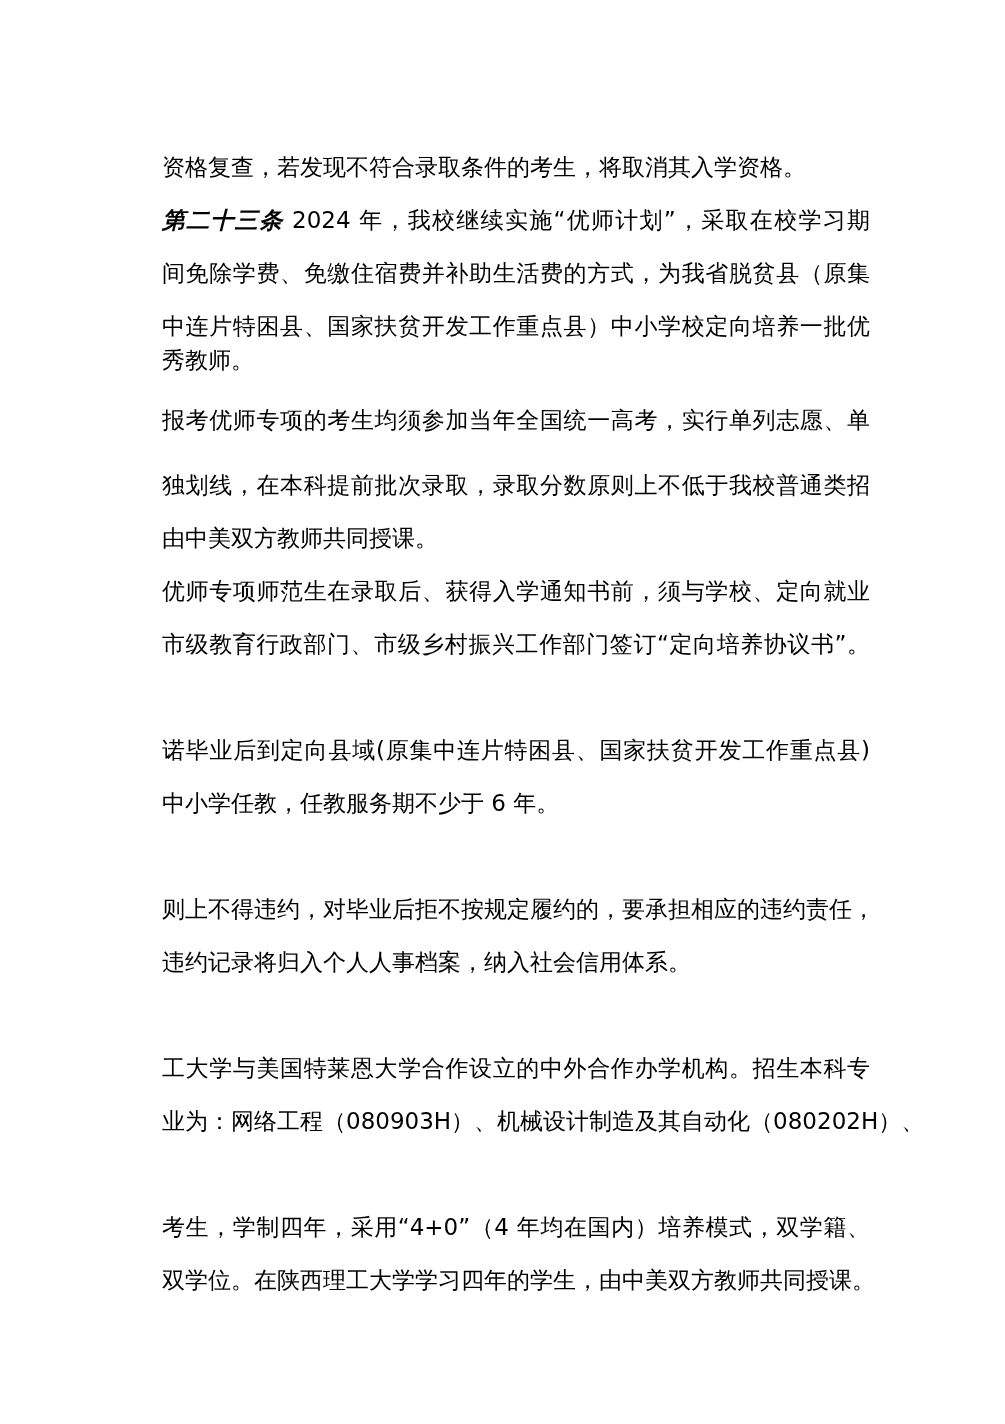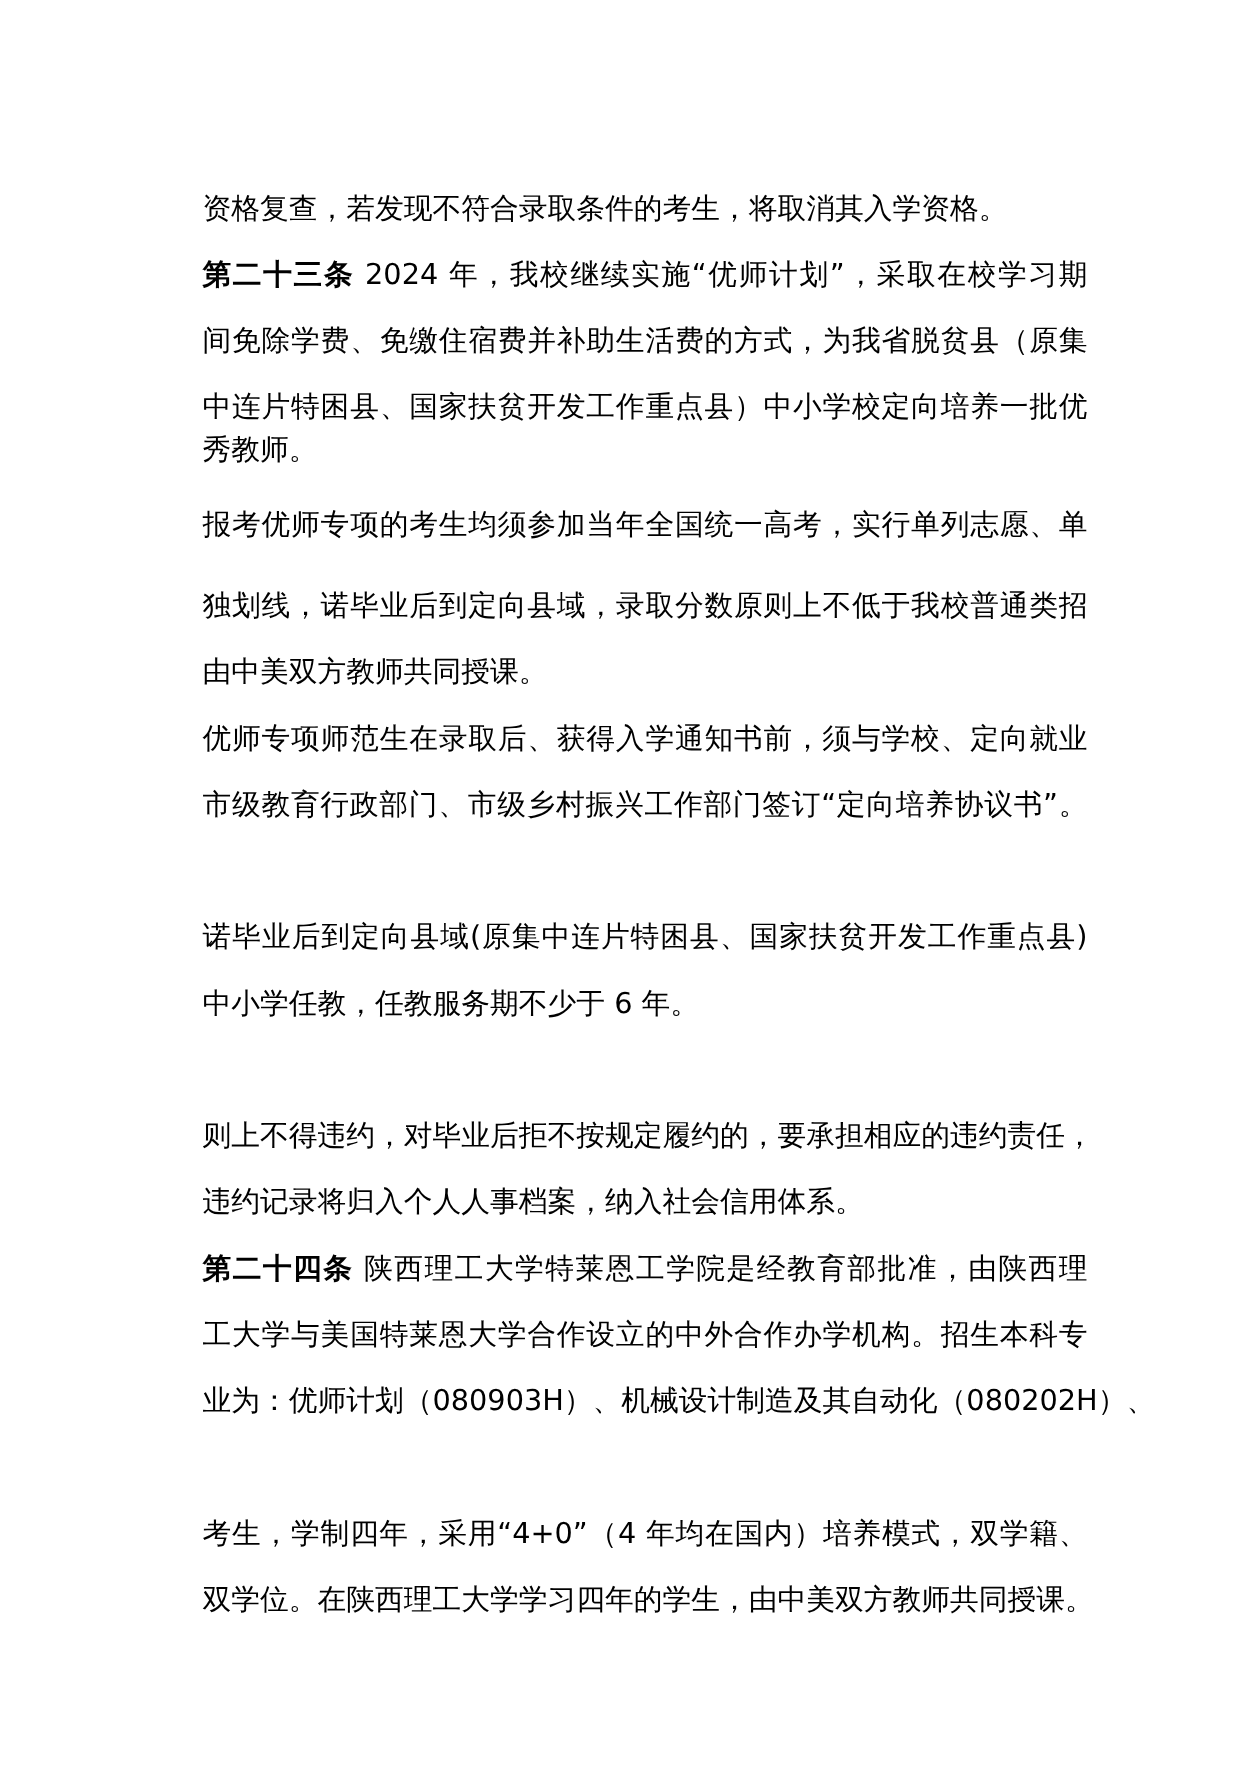--- a/index.html
+++ b/index.html
@@ -34,43 +34,43 @@
       text-align: justify;
       text-align-last: justify;
       letter-spacing: 0;
       margin-left: 12px;
     }
     .line.last {
       text-align-last: left;
     }
     .bold {
       font-weight: bold;
+      font-style: italic;
     }
   </style>
 </head>
 <body>
 
 <div class="page">
   <p class="line last" style="top:127px"><span>资格复查，若发现不符合录取条件的考生，将取消其入学资格。</span></p>
 
   <p class="line" style="top:180px"><span class="bold">第二十三条</span><span> 2024 年，我校继续实施“优师计划”，采取在校学习期</span></p>
   <p class="line" style="top:233px"><span>间免除学费、免缴住宿费并补助生活费的方式，为我省脱贫县（原集</span></p>
   <p class="line" style="top:286px"><span>中连片特困县、国家扶贫开发工作重点县）中小学校定向培养一批优</span></p>
   <p class="line last" style="top:320px"><span>秀教师。</span></p>
 
   <p class="line" style="top:380px"><span>报考优师专项的考生均须参加当年全国统一高考，实行单列志愿、单</span></p>
-  <p class="line" style="top:445px"><span>独划线，诺毕业后到定向县域，录取分数原则上不低于我校普通类招</span></p>
+  <p class="line" style="top:445px"><span>独划线，在本科提前批次录取，录取分数原则上不低于我校普通类招</span></p>
   <p class="line last" style="top:498px"><span>由中美双方教师共同授课。</span></p>
 
   <p class="line" style="top:551px"><span>优师专项师范生在录取后、获得入学通知书前，须与学校、定向就业</span></p>
   <p class="line" style="top:604px"><span>市级教育行政部门、市级乡村振兴工作部门签订“定向培养协议书”。</span></p>
   <p class="line" style="top:710px"><span>诺毕业后到定向县域(原集中连片特困县、国家扶贫开发工作重点县)</span></p>
   <p class="line last" style="top:763px"><span>中小学任教，任教服务期不少于 6 年。</span></p>
 
   <p class="line" style="top:869px"><span>则上不得违约，对毕业后拒不按规定履约的，要承担相应的违约责任，</span></p>
   <p class="line last" style="top:922px"><span>违约记录将归入个人人事档案，纳入社会信用体系。</span></p>
 
-  <p class="line" style="top:975px"><span class="bold">第二十四条</span><span> 陕西理工大学特莱恩工学院是经教育部批准，由陕西理</span></p>
   <p class="line" style="top:1028px"><span>工大学与美国特莱恩大学合作设立的中外合作办学机构。招生本科专</span></p>
-  <p class="line" style="top:1081px"><span>业为：优师计划（080903H）、机械设计制造及其自动化（080202H）、</span></p>
+  <p class="line" style="top:1081px"><span>业为：网络工程（080903H）、机械设计制造及其自动化（080202H）、</span></p>
   <p class="line" style="top:1187px"><span>考生，学制四年，采用“4+0”（4 年均在国内）培养模式，双学籍、</span></p>
   <p class="line" style="top:1240px"><span>双学位。在陕西理工大学学习四年的学生，由中美双方教师共同授课。</span></p>
 </div>
 
 </body></html>

